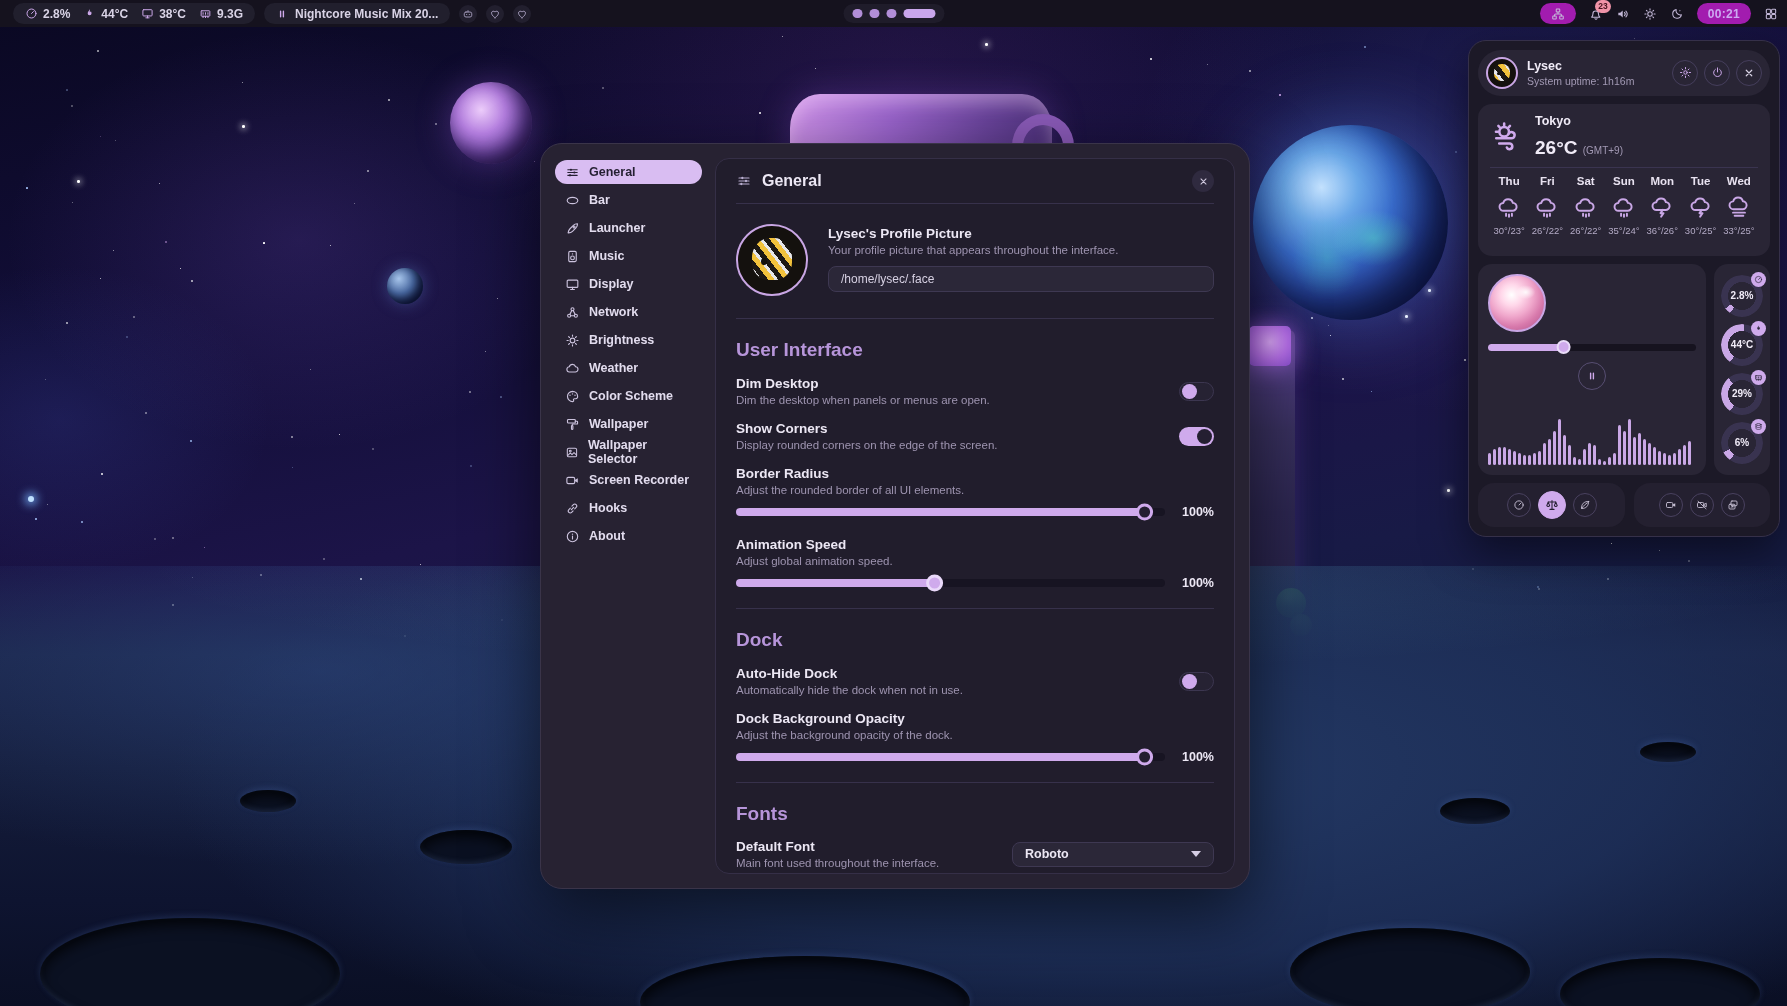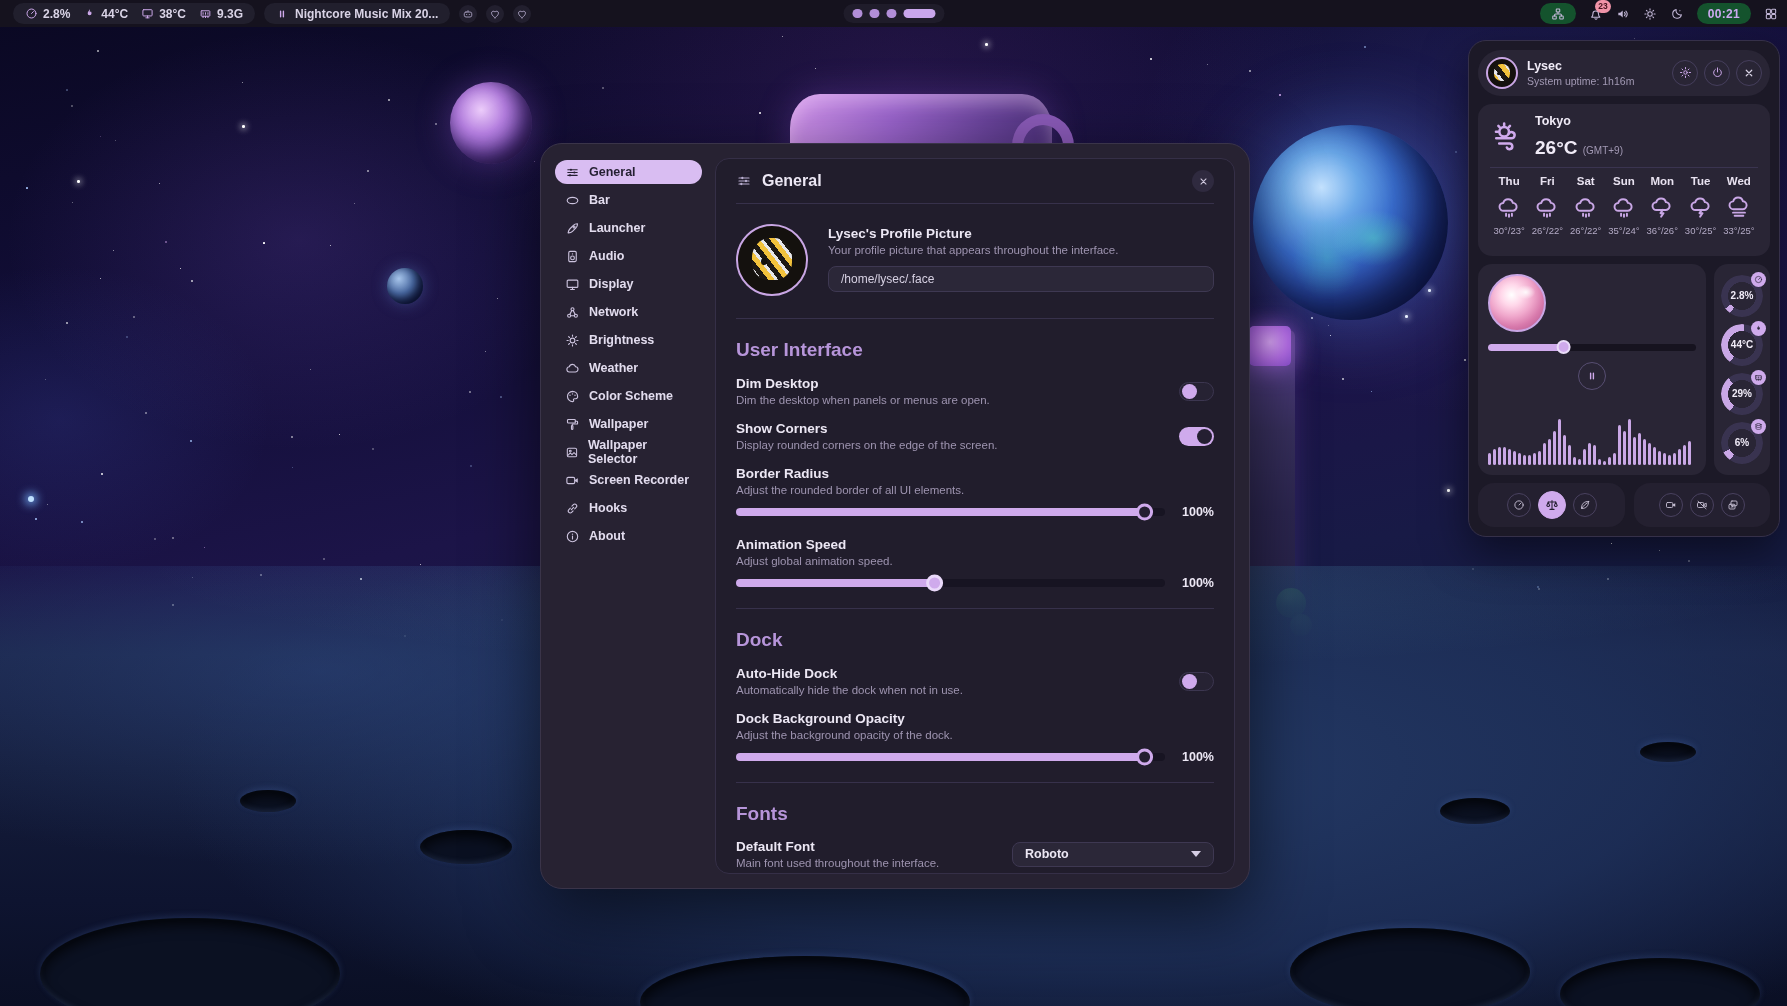--- a/index.html
+++ b/index.html
@@ -62,21 +62,21 @@
   .pill { background:#211f2d; border-radius:11px; height:21px; display:flex; align-items:center; padding:0 12px; }
   .stats { gap:13px; }
   .stat { display:flex; align-items:center; gap:5px; font-size:12px; font-weight:bold; color:#d9d3e6; }
   .music { gap:7px; font-size:12px; font-weight:bold; color:#d9d3e6; }
   .cbtn { width:18px; height:18px; border-radius:50%; background:#221f2e; display:flex; align-items:center; justify-content:center; color:#a89fc0; }
   .tb-center { position:absolute; left:50%; transform:translateX(-50%); }
   .ws { gap:7px; padding:0 9px; height:19px; border-radius:10px; background:#1f1c2a; }
   .wdot { width:10px; height:9px; border-radius:5px; background:#b28ed8; display:inline-block; }
   .wdot.on { width:32px; background:#c9a6ec; }
   .tb-right { position:absolute; right:9px; display:flex; align-items:center; gap:13px; }
-  .traypill { height:21px; border-radius:11px; background:#14532d; display:flex; align-items:center; padding:0 11px; color:#c3b8d8; }
+  .traypill { height:21px; border-radius:11px; background:#a21caf; display:flex; align-items:center; padding:0 11px; color:#c3b8d8; }
   .tico { color:#c3b8d8; display:flex; }
   .bellwrap { position:relative; display:flex; }
   .badge { position:absolute; top:-7px; right:-8px; min-width:14px; height:13px; padding:0 3px; border-radius:7px;
     background:#f093a8; color:#47131f; font-size:8.5px; font-weight:bold; display:flex; align-items:center; justify-content:center; }
   .clock { color:#cdaaf2; font-size:12px; font-weight:bold; letter-spacing:.3px; }
 
   .ico { display:inline-flex; line-height:0; }
   .ico svg { width:100%; height:100%; }
   .s11 { width:11px; height:11px; } .s12 { width:12px; height:12px; } .s13 { width:13px; height:13px; }
   .s14 { width:14px; height:14px; } .s15 { width:15px; height:15px; } .s16 { width:16px; height:16px; } .s34 { width:34px; height:34px; }
@@ -589,21 +589,21 @@
         <span>Launcher</span>
       </div>
     <div class="sb-item">
         <span class="ico s15">
           <svg viewBox="0 0 24 24" fill="none" stroke="currentColor" stroke-width="1.8" stroke-linecap="round" stroke-linejoin="round">
             <rect x="6" y="3.8" width="12" height="16.4" rx="2"></rect>
             <circle cx="12" cy="14.2" r="3"></circle>
             <circle cx="12" cy="7.8" r="1.1" fill="currentColor" stroke="none"></circle>
           </svg>
         </span>
-        <span>Audio</span>
+        <span>Music</span>
       </div>
     <div class="sb-item">
         <span class="ico s15">
           <svg viewBox="0 0 24 24" fill="none" stroke="currentColor" stroke-width="1.8" stroke-linecap="round" stroke-linejoin="round">
             <rect x="3.5" y="5" width="17" height="11.5" rx="1.5"></rect>
             <path d="M9 20h6M12 16.5V20"></path>
           </svg>
         </span>
         <span>Display</span>
       </div>

